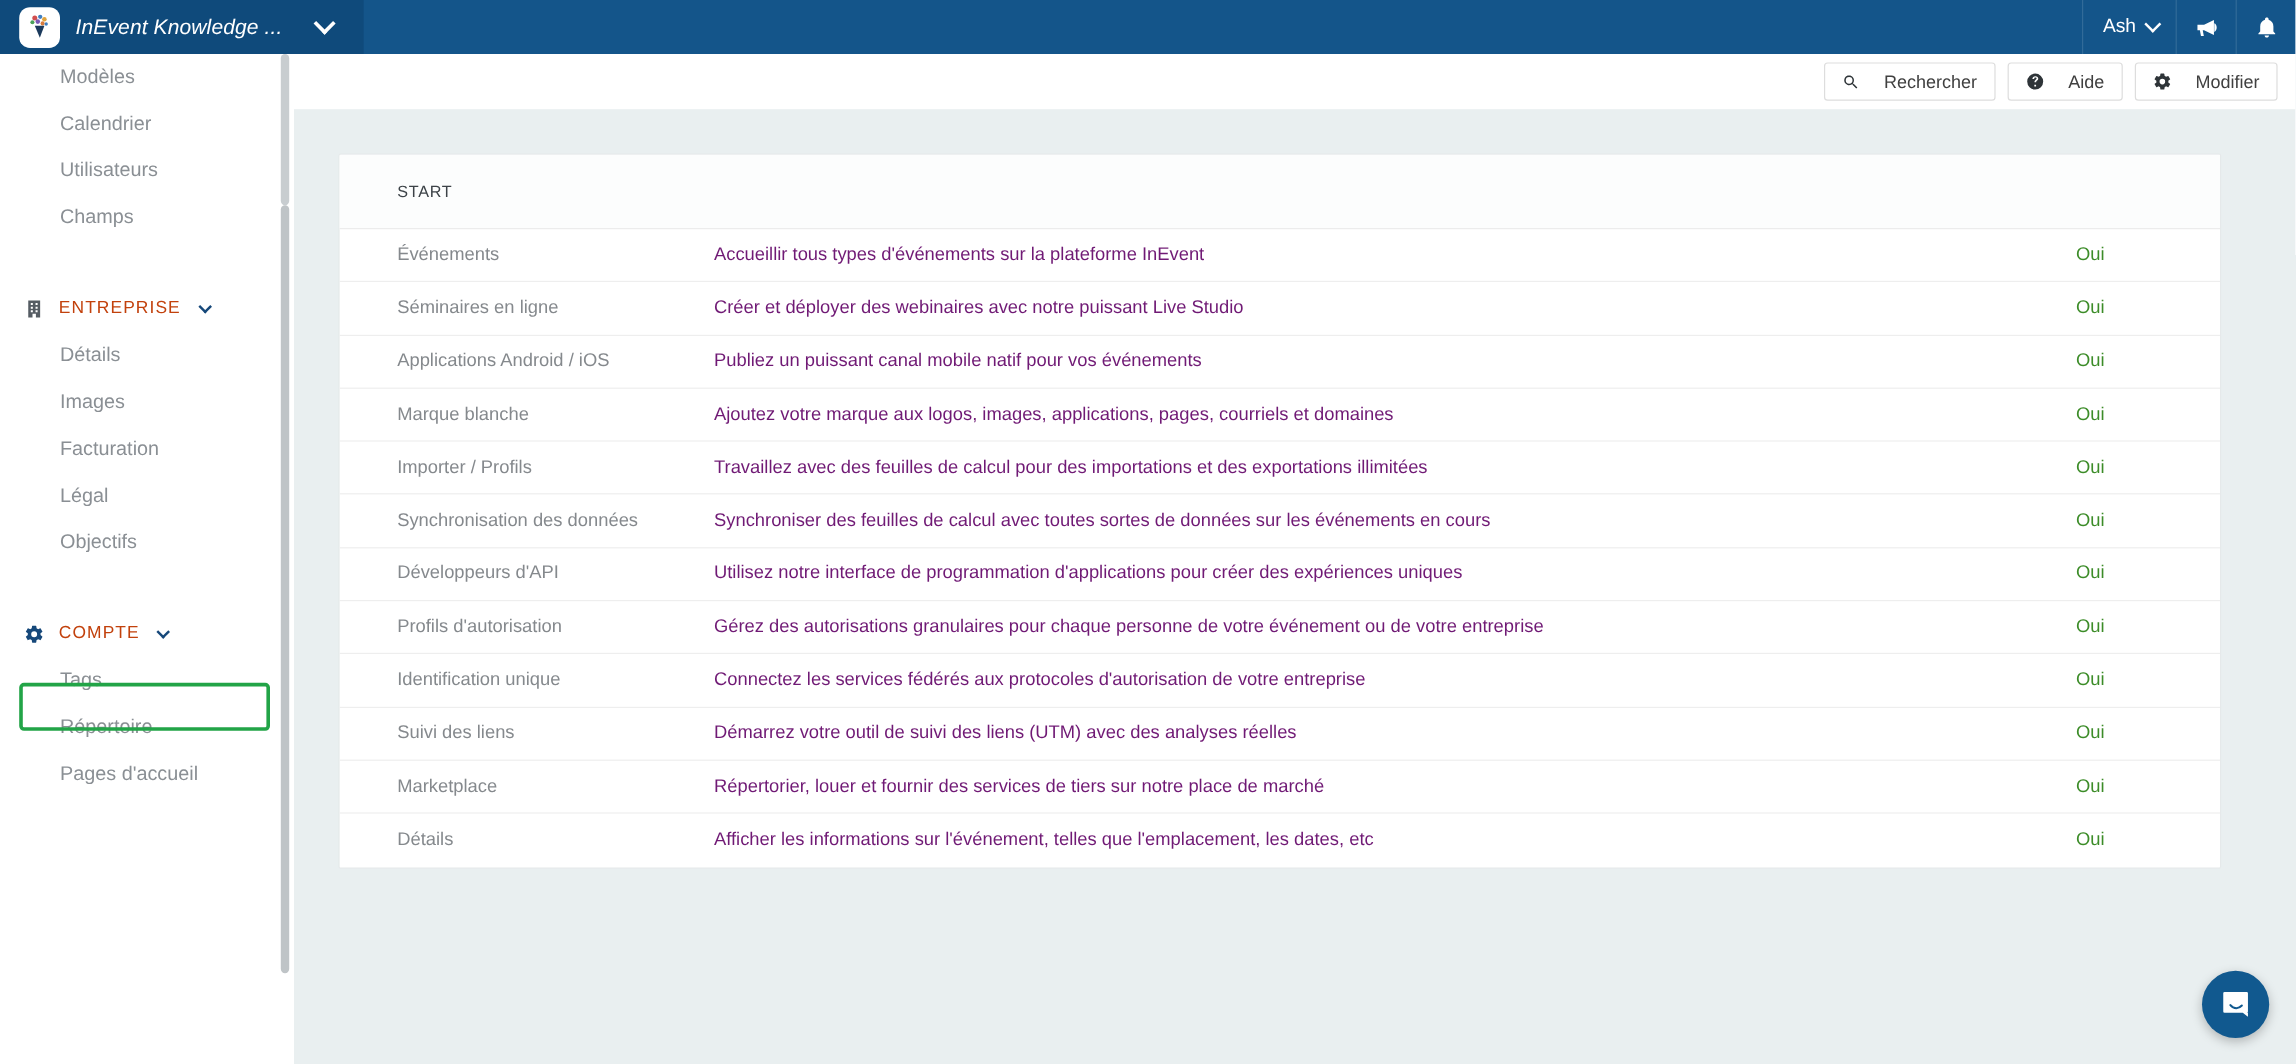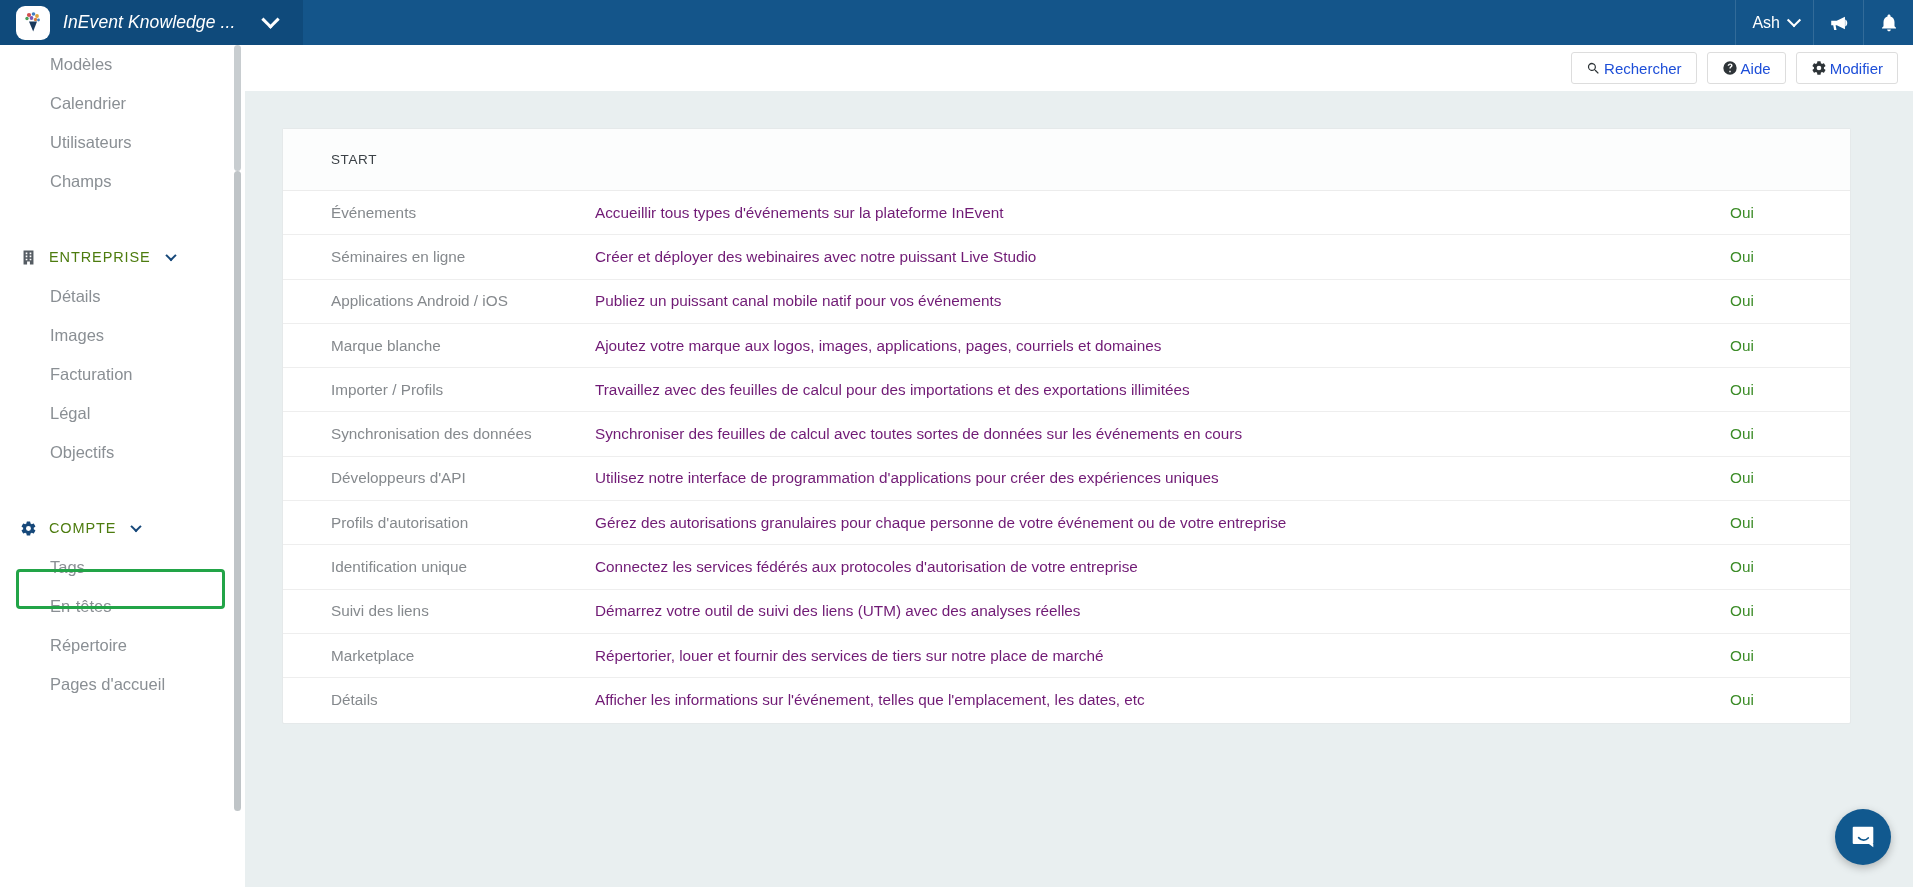--- a/index.html
+++ b/index.html
@@ -83,21 +83,21 @@
   }
   #outils-highlight {
     position: absolute; left: 16px; top: 524px;
     width: 209px; height: 40px;
     border: 3px solid #22a447; border-radius: 4px;
     pointer-events: none; z-index: 5;
   }
   .section-head {
     height: 40px; display: flex; align-items: center; gap: 12px;
     padding-left: 20px;
-    color: #4d7c0f; font-size: 14.5px; letter-spacing: .9px;
+    color: #c2410c; font-size: 14.5px; letter-spacing: .9px;
     cursor: pointer;
   }
   .section-head .sec-chev {
     width: 8px; height: 8px;
     border-right: 2px solid #16487a; border-bottom: 2px solid #16487a;
     transform: rotate(45deg) translate(-1px,-1px);
     margin-left: 4px;
   }
   .sec-icon { width: 17px; height: 17px; flex: none; display: block; }
   .sec-icon svg { display: block; fill: #555c63; }
@@ -124,24 +124,24 @@
     width: 1668px; height: 842px;
     background: #e9eff0;
     overflow: hidden;
   }
   #toolbar {
     height: 46px; background: #ffffff;
     display: flex; align-items: center; justify-content: flex-end;
     padding-right: 15px; gap: 10px;
   }
   .tb-btn {
-    height: 32px; display: flex; align-items: center; gap: 3px;
+    height: 32px; display: flex; align-items: center; gap: 20px;
     padding: 0 14px;
     border: 1px solid #dddddd; border-radius: 3px;
-    background: #ffffff; color: #1d4ed8; font-size: 15px;
+    background: #ffffff; color: #404040; font-size: 15px;
     cursor: pointer; white-space: nowrap;
   }
   .tb-btn svg { fill: #2e3438; display: block; }
 
   #content-pad { padding: 37px 62px 0 37px; }
   #card {
     background: #ffffff;
     border: 1px solid #e5e9ea;
     border-radius: 2px;
     width: 100%;
@@ -270,23 +270,20 @@
         </svg>
       </span>
       <span>COMPTE</span>
       <span class="sec-chev"></span>
     </div>
 
     <div class="nav-item">
       <span>Tags</span>
     </div>
     <div class="nav-item">
-      <span>En-têtes</span>
-    </div>
-    <div class="nav-item">
       <span>Répertoire</span>
     </div>
     <div class="nav-item">
       <span>Pages d'accueil</span>
     </div>
 
   </div>
 
   <div id="outils-highlight"></div>
 

